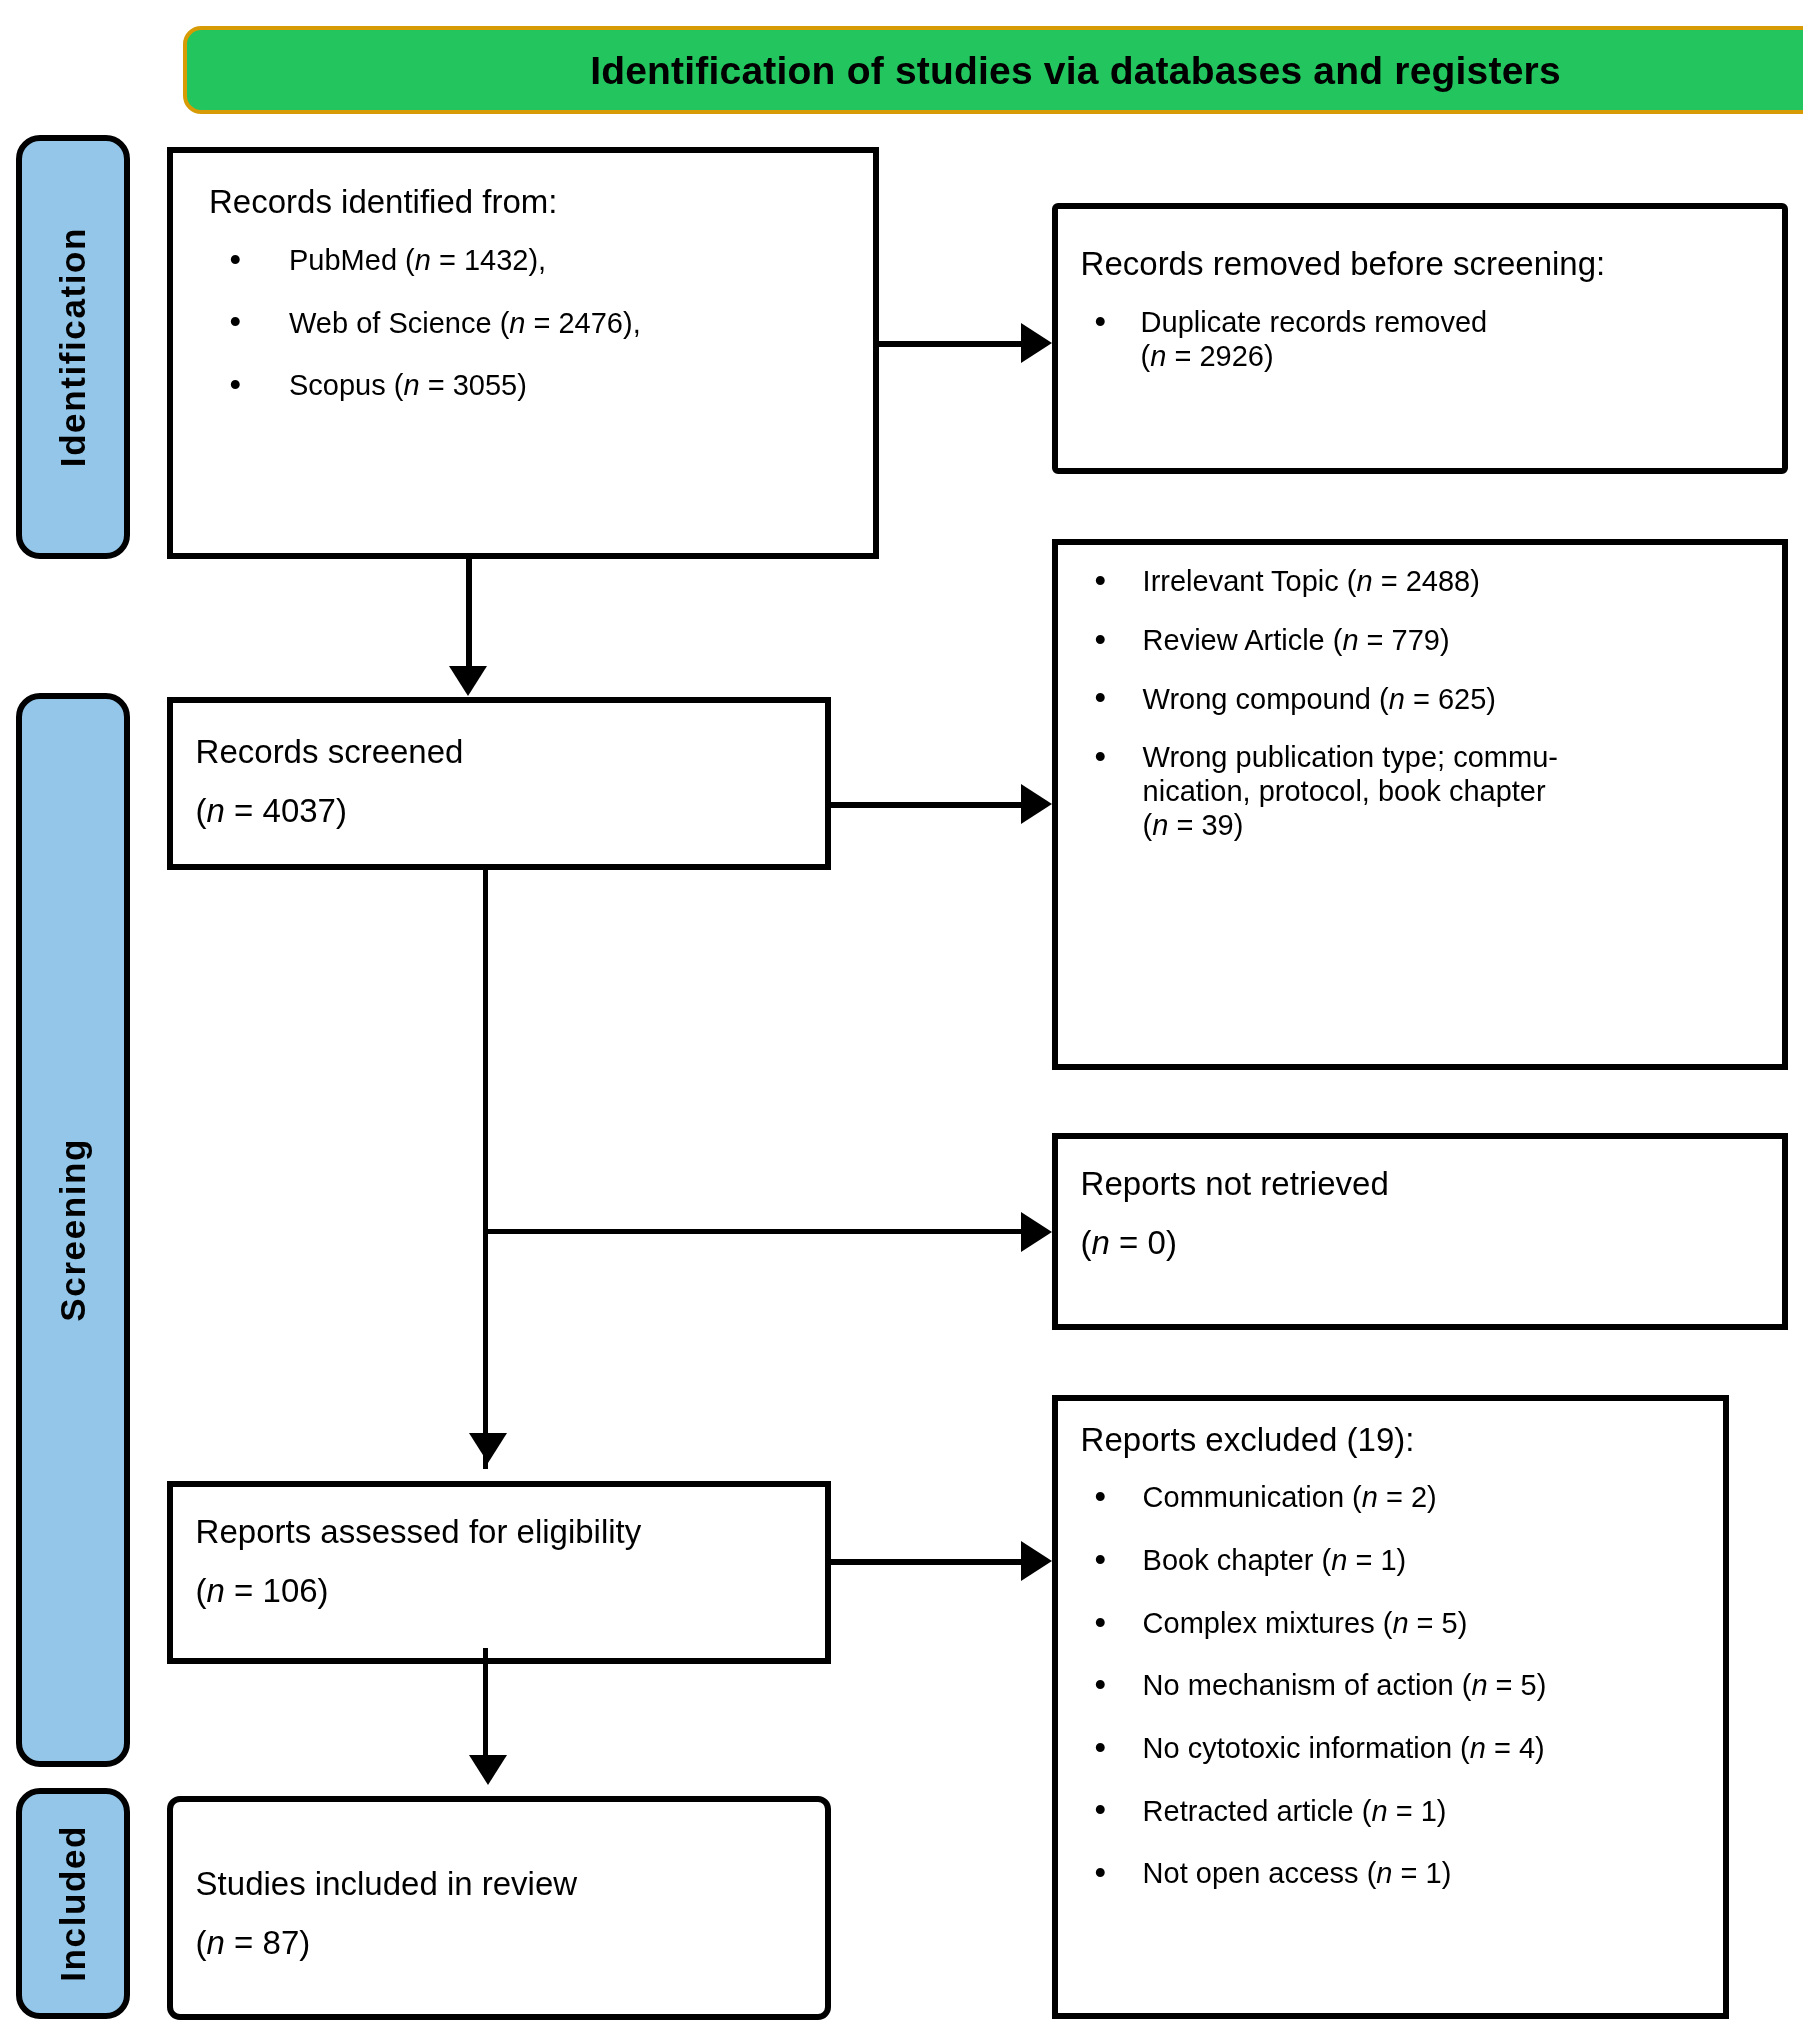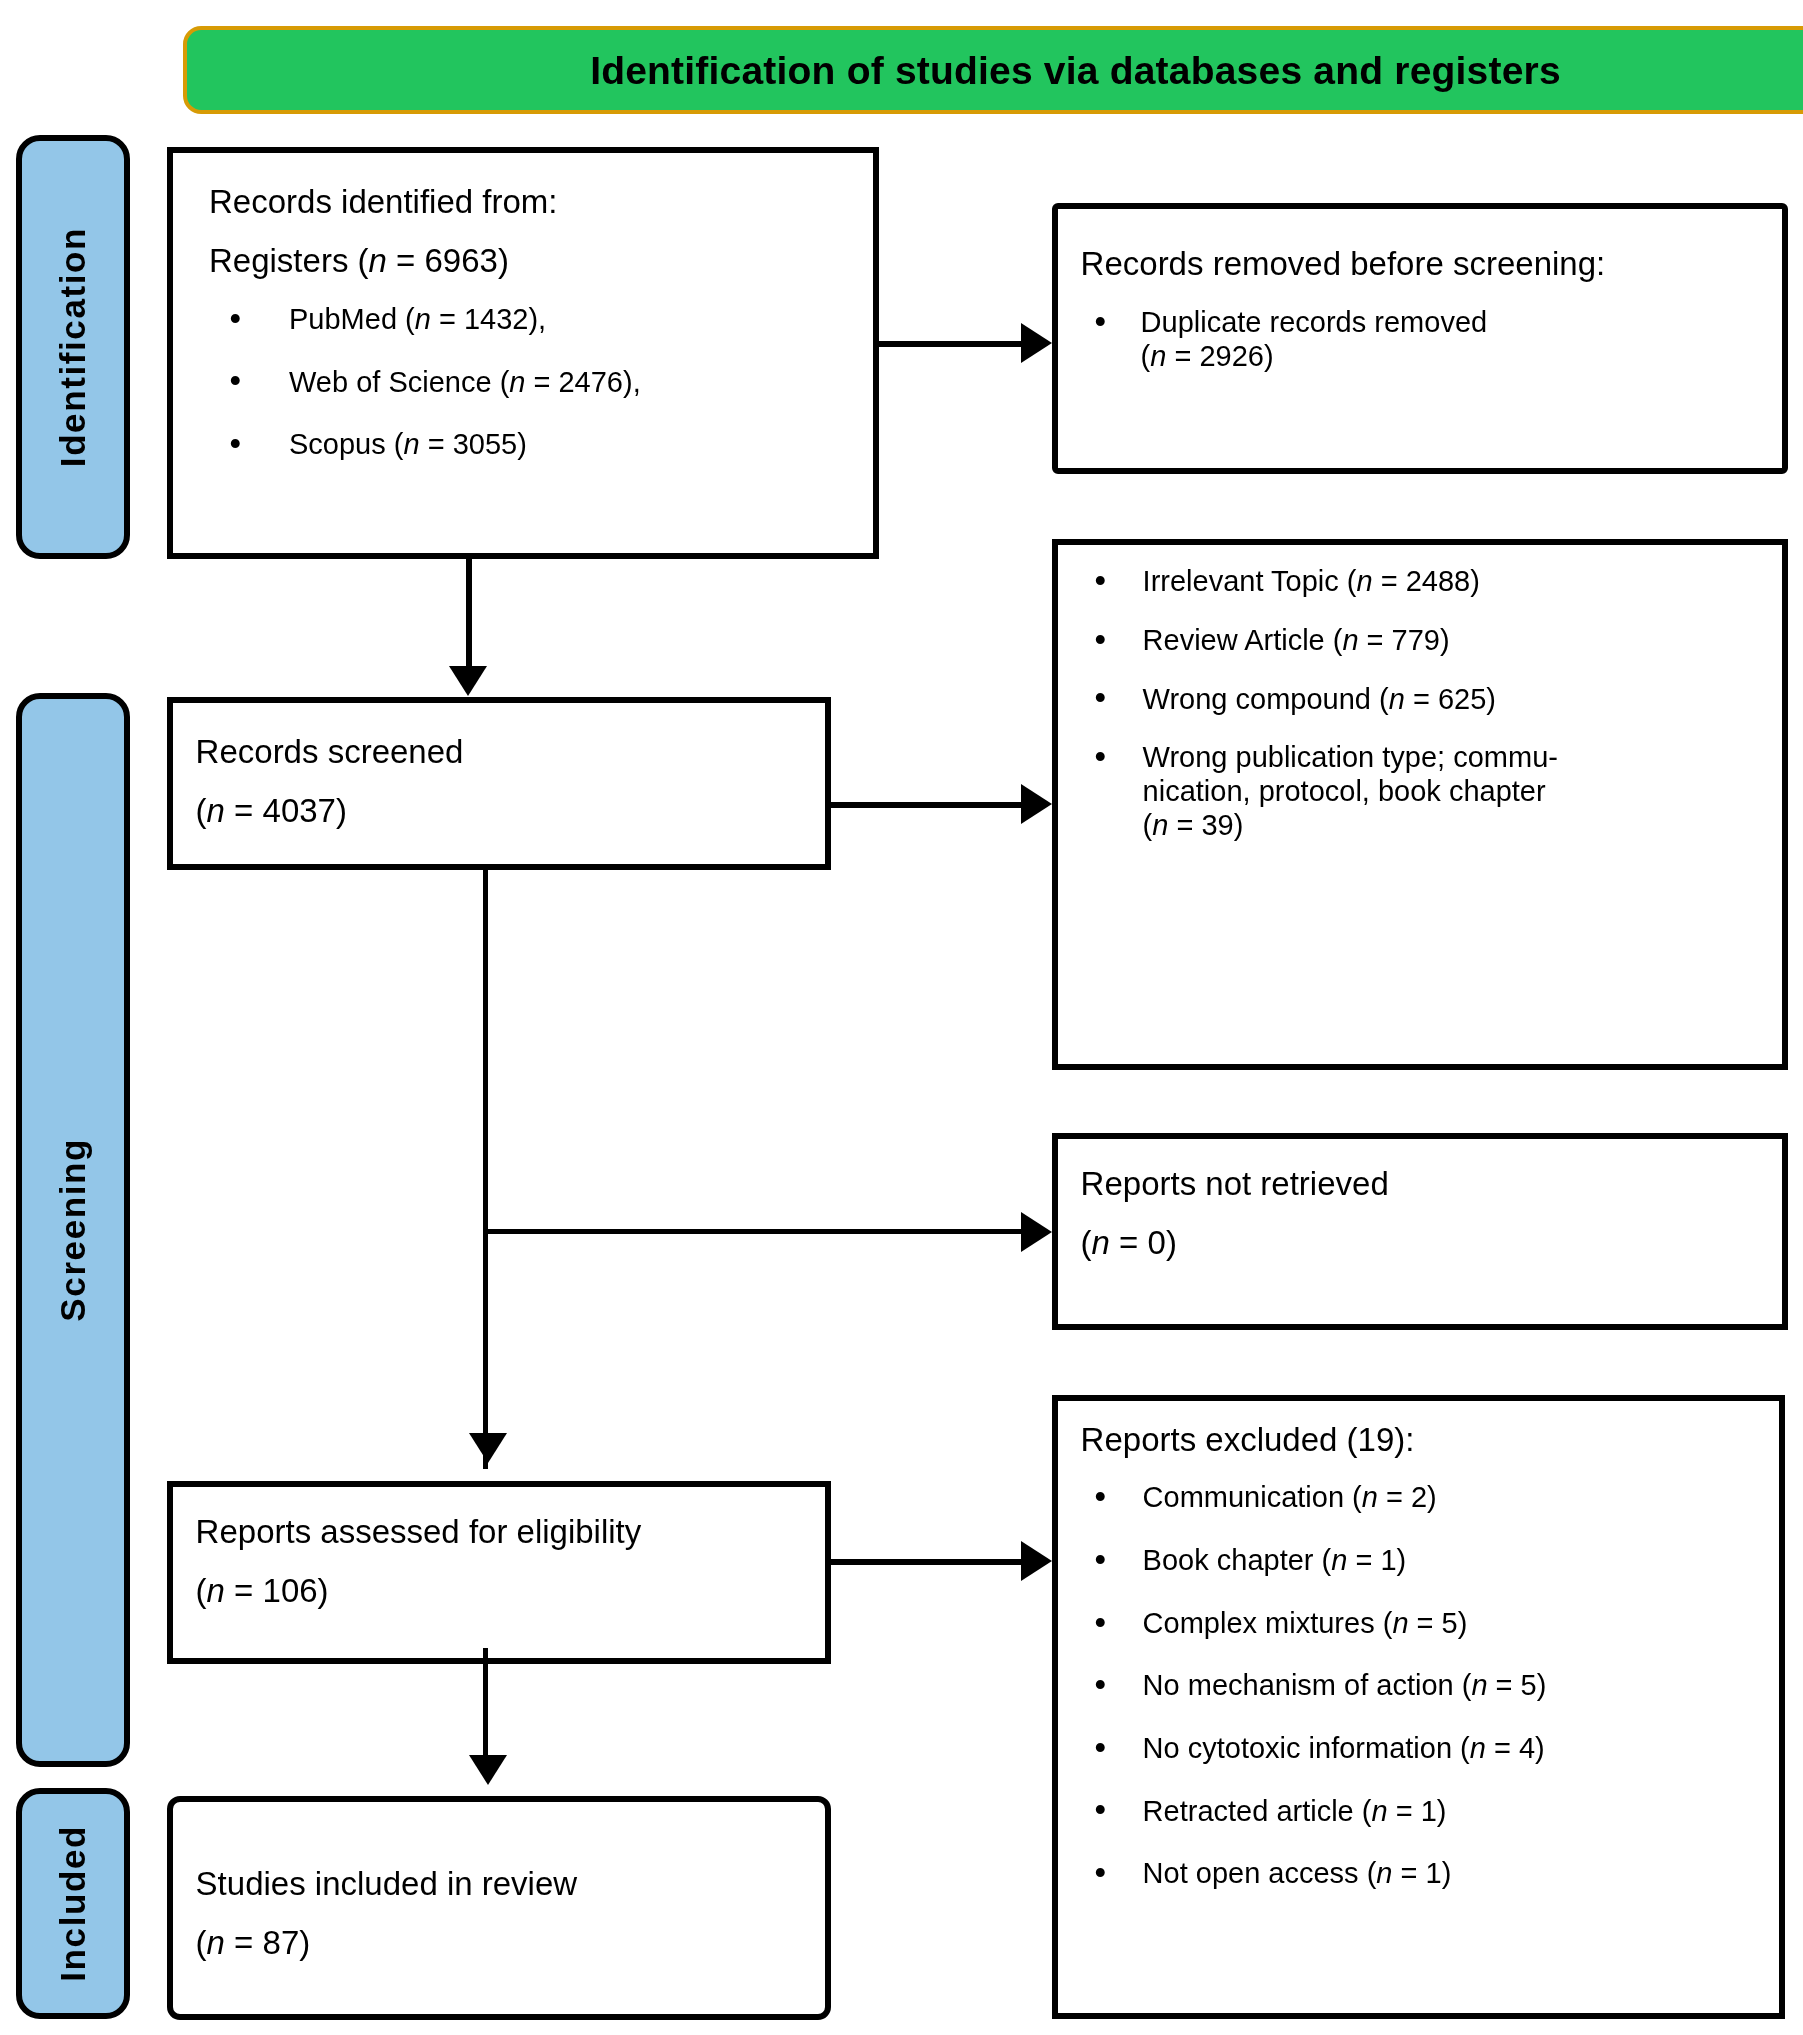--- a/index.html
+++ b/index.html
@@ -60,21 +60,21 @@
   }
   .box ul li .sub{display:block;padding-left:0;}
   i{font-style:italic;}
 
   #box-identified   {left:167px; top:147px;  width:712px; height:412px;}
   #box-removed      {left:1052px;top:203px;  width:736px; height:271px;border-radius:6px;}
   #box-screened     {left:167px; top:697px; width:664px; height:173px;}
   #box-excluded     {left:1052px;top:539px; width:736px; height:531px;}
   #box-notretrieved {left:1052px;top:1133px; width:736px; height:197px;}
   #box-assessed     {left:167px; top:1465px; width:664px; height:183px;}
-  #box-repexcluded  {left:1052px;top:1395px; width:733px; height:624px;}
+  #box-repexcluded  {left:1052px;top:1395px; width:677px; height:624px;}
   #box-included     {left:167px; top:1796px; width:664px; height:224px;}
 
   #box-identified{padding-top:32px;padding-left:36px;}
   #box-removed{padding-top:38px;}
   #box-excluded{padding-top:20.4px;}
   #box-repexcluded{padding-top:21.5px;}
   #box-screened{padding-top:32px;}
   #box-assessed{padding-top:28px;margin-top:16px;}
   #box-included{padding-top:65px;border-radius:13px;}
   #box-notretrieved{padding-top:28px;}
@@ -111,21 +111,20 @@
   </div>
   <div class="band" id="band-screening">
     <span class="band-label">Screening</span>
   </div>
   <div class="band" id="band-included">
     <span class="band-label">Included</span>
   </div>
 
   <div class="box" id="box-identified">
     <p>Records identified from:</p>
-    <p><span>Registers (</span><i>n</i><span> = 6963)</span></p>
     <ul>
       <li><span>PubMed (</span><i>n</i><span> = 1432),</span></li>
       <li><span>Web of Science (</span><i>n</i><span> = 2476),</span></li>
       <li><span>Scopus (</span><i>n</i><span> = 3055)</span></li>
     </ul>
   </div>
 
   <div class="box" id="box-removed">
     <p>Records removed before screening:</p>
     <ul>

